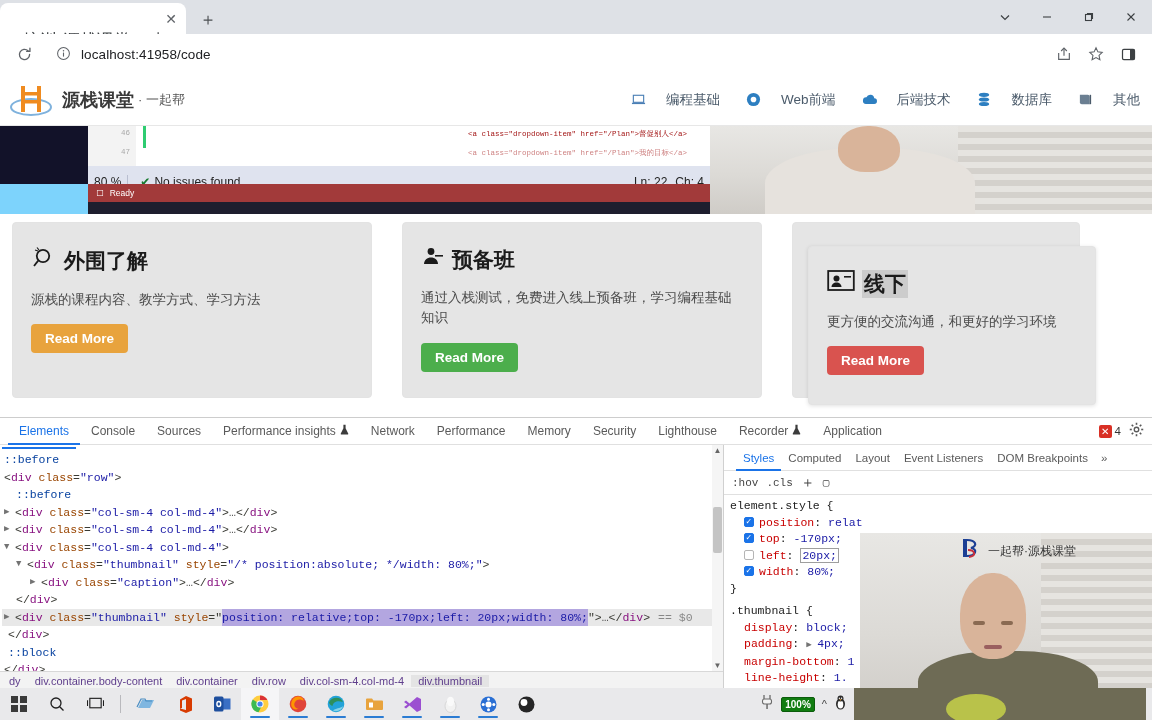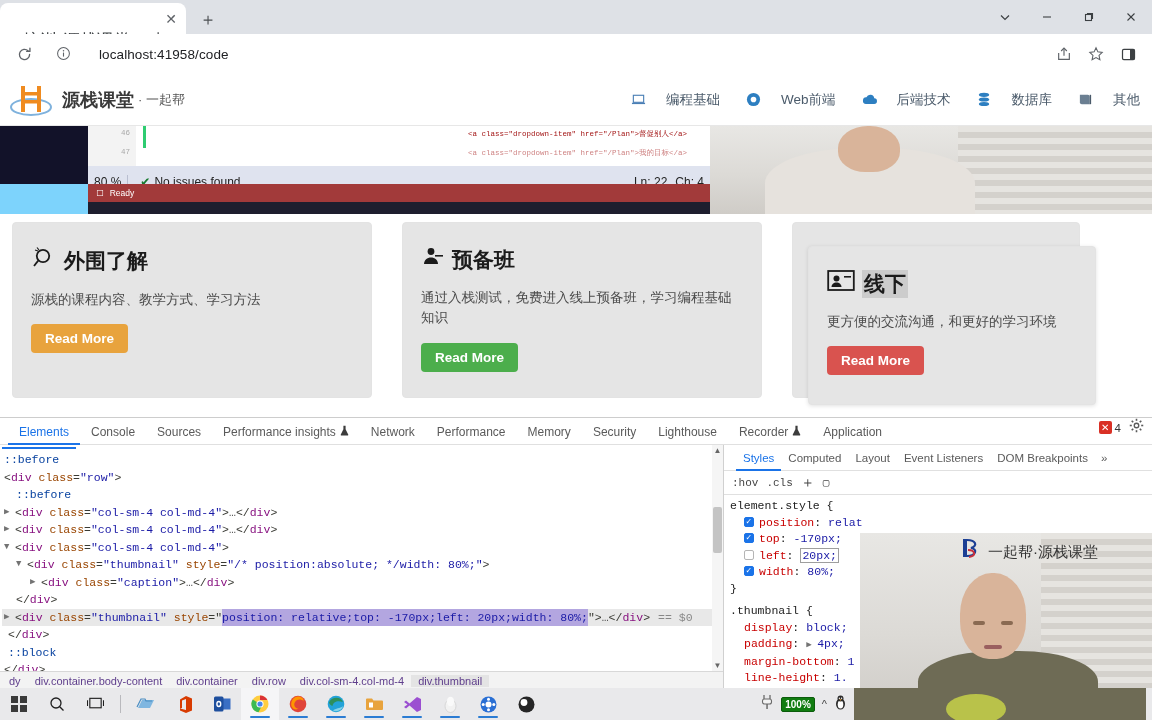--- a/index.html
+++ b/index.html
@@ -48,21 +48,21 @@
     background: #ffffff; display: flex; align-items: center;
   }
   .nav-btn {
     width: 28px; height: 28px; margin-left: 10px;
     display: flex; align-items: center; justify-content: center;
     color: #5f6368;
   }
   .omnibox {
     flex: 1; height: 28px; margin: 0 8px 0 8px;
     background: #ffffff; border-radius: 14px;
-    display: flex; align-items: center; padding: 0 10px; gap: 18px;
+    display: flex; align-items: center; padding: 0 10px;
   }
   .omnibox .info-ico {
     width: 16px; height: 16px; margin-right: 9px; flex: none;
     color: #5f6368;
   }
   .omnibox-url { font-size: 13.5px; color: #202124; letter-spacing: .1px; }
   .tb-icon {
     width: 28px; height: 28px; margin-right: 4px;
     display: flex; align-items: center; justify-content: center;
     color: #5f6368;
@@ -142,21 +142,21 @@
   .btn-red    { background: #d9534f; }
   .title-hl { background: #cccccc; padding: 0 2px; }
 
   
   .devtools {
     position: absolute; top: 417px; left: 0; width: 1152px; height: 271px;
     background: #ffffff; border-top: 1px solid #cdcdcd;
     font-family: "Liberation Sans", sans-serif;
   }
   .dt-tabbar {
-    height: 27px; display: flex; align-items: flex-start;
+    height: 27px; display: flex; align-items: center;
     border-bottom: 1px solid #e0e0e0; padding-left: 8px;
   }
   .dt-tab {
     font-size: 12px; color: #5a5a5a; padding: 0 11px; height: 27px;
     display: flex; align-items: center; gap: 4px; white-space: nowrap;
   }
   .dt-tab.active { color: #1a73e8; box-shadow: inset 0 -2px 0 #1a73e8; }
   .dt-right { margin-left: auto; display: flex; align-items: center; gap: 8px; padding-right: 8px; }
   .err-badge {
     display: flex; align-items: center; gap: 3px; font-size: 11.5px; color: #333;
@@ -274,21 +274,21 @@
     background: linear-gradient(180deg,#e8e7e4 0%, #dcdad6 55%, #cfccc7 100%);
   }
   .cam-blinds {
     position: absolute; right: 0; top: 0; width: 38%; height: 100%;
     background: repeating-linear-gradient(180deg,#e6e4e0 0 6px,#d4d1cc 6px 12px);
   }
   .cam-head {
     position: absolute; border-radius: 48% 48% 44% 44%; background: #d9b49a;
   }
   .cam-body { position: absolute; border-radius: 44% 44% 0 0; background: #6e6b55; }
-  .cam-logo { position: absolute; font-size: 15px; color: #333; white-space: nowrap; }
+  .cam-logo { position: absolute; font-size: 12px; color: #333; white-space: nowrap; }
 </style>
 </head>
 <body>
 
 <div id="app">
 
   <div class="browser-tabstrip">
     <div class="tab">
       <span class="tab-title">…培训·源栈课堂·一起帮</span>
       <span class="tab-close">✕</span>

